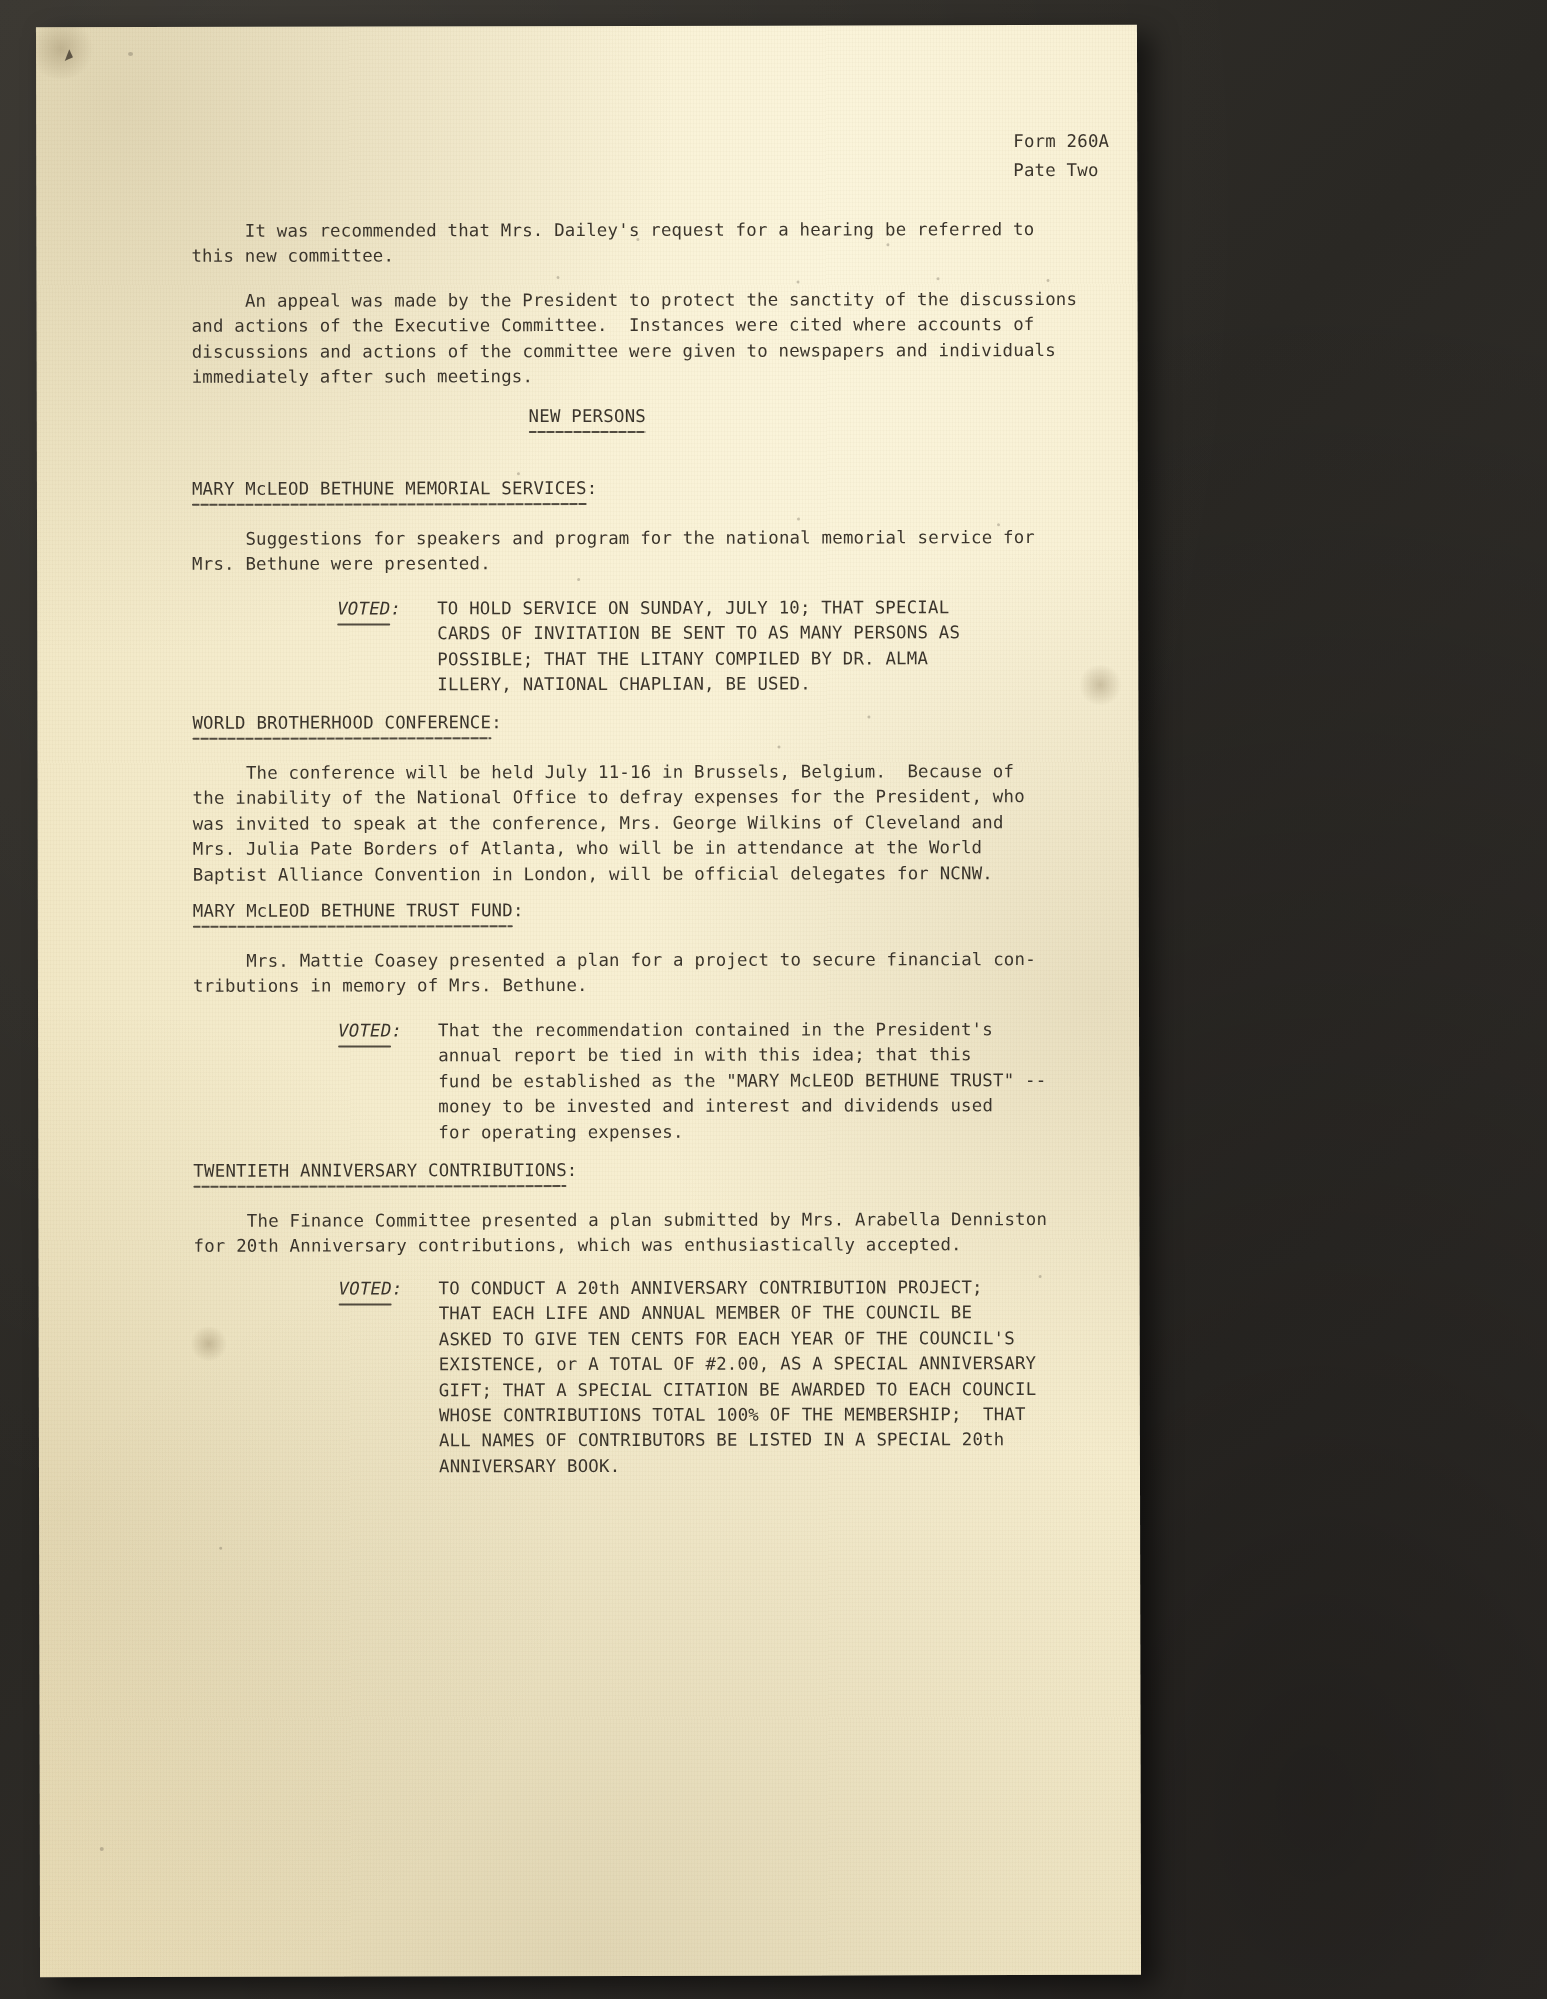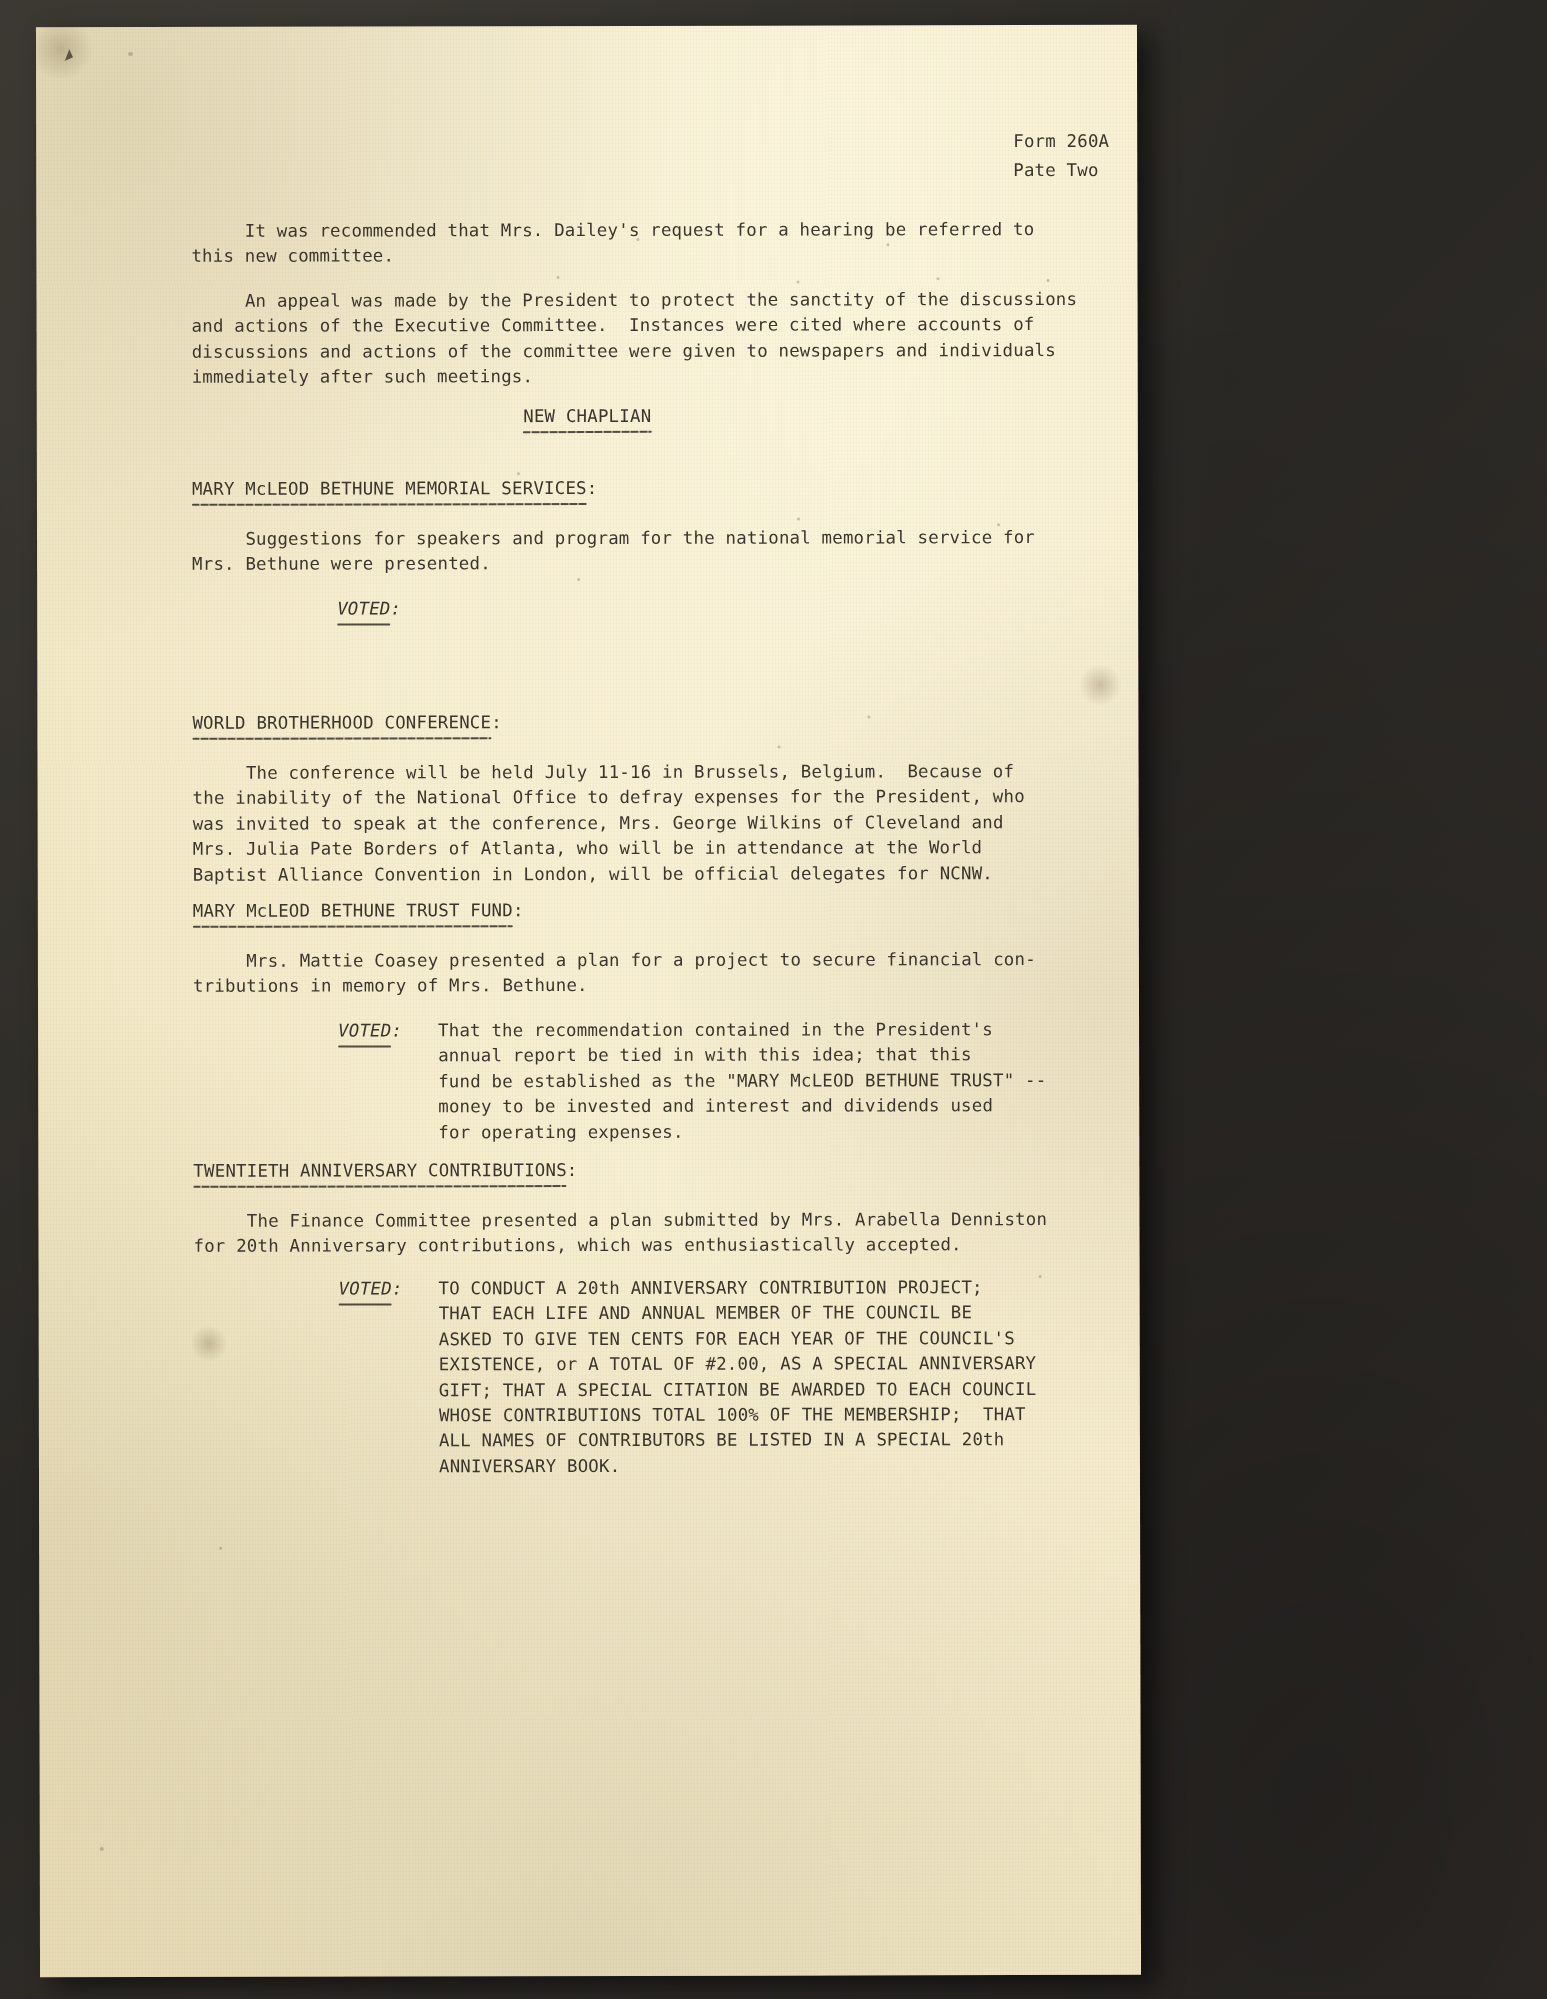--- a/index.html
+++ b/index.html
@@ -180,30 +180,34 @@
     </div>
 
     <div class="block para" style="top:192px;">     It was recommended that Mrs. Dailey's request for a hearing be referred to
 this new committee.</div>
     <div class="block para" style="top:262px;">     An appeal was made by the President to protect the sanctity of the discussions
 and actions of the Executive Committee.  Instances were cited where accounts of
 discussions and actions of the committee were given to newspapers and individuals
 immediately after such meetings.</div>
 
     <div class="center-title" style="top:378px;">
-      <span class="tw-ul rough">NEW CHAPLIAN</span>
+      <span class="tw-ul rough">NEW PERSONS</span>
     </div>
 
     <div class="sect-head" style="top:450px;">
       <span class="tw-ul rough">MARY McLEOD BETHUNE MEMORIAL SERVICES</span><span>:</span>
     </div>
     <div class="block para" style="top:500px;">     Suggestions for speakers and program for the national memorial service for
 Mrs. Bethune were presented.</div>
     <div class="voted-row" style="top:570px;">
       <div class="voted-label"><span class="tw-ul">VOTED</span><span>:</span></div>
+      <div class="voted-body">TO HOLD SERVICE ON SUNDAY, JULY 10; THAT SPECIAL
+CARDS OF INVITATION BE SENT TO AS MANY PERSONS AS
+POSSIBLE; THAT THE LITANY COMPILED BY DR. ALMA
+ILLERY, NATIONAL CHAPLIAN, BE USED.</div>
     </div>
 
     <div class="sect-head" style="top:684px;">
       <span class="tw-ul rough">WORLD BROTHERHOOD CONFERENCE</span><span>:</span>
     </div>
     <div class="block para" style="top:734px;">     The conference will be held July 11-16 in Brussels, Belgium.  Because of
 the inability of the National Office to defray expenses for the President, who
 was invited to speak at the conference, Mrs. George Wilkins of Cleveland and
 Mrs. Julia Pate Borders of Atlanta, who will be in attendance at the World
 Baptist Alliance Convention in London, will be official delegates for NCNW.</div>

